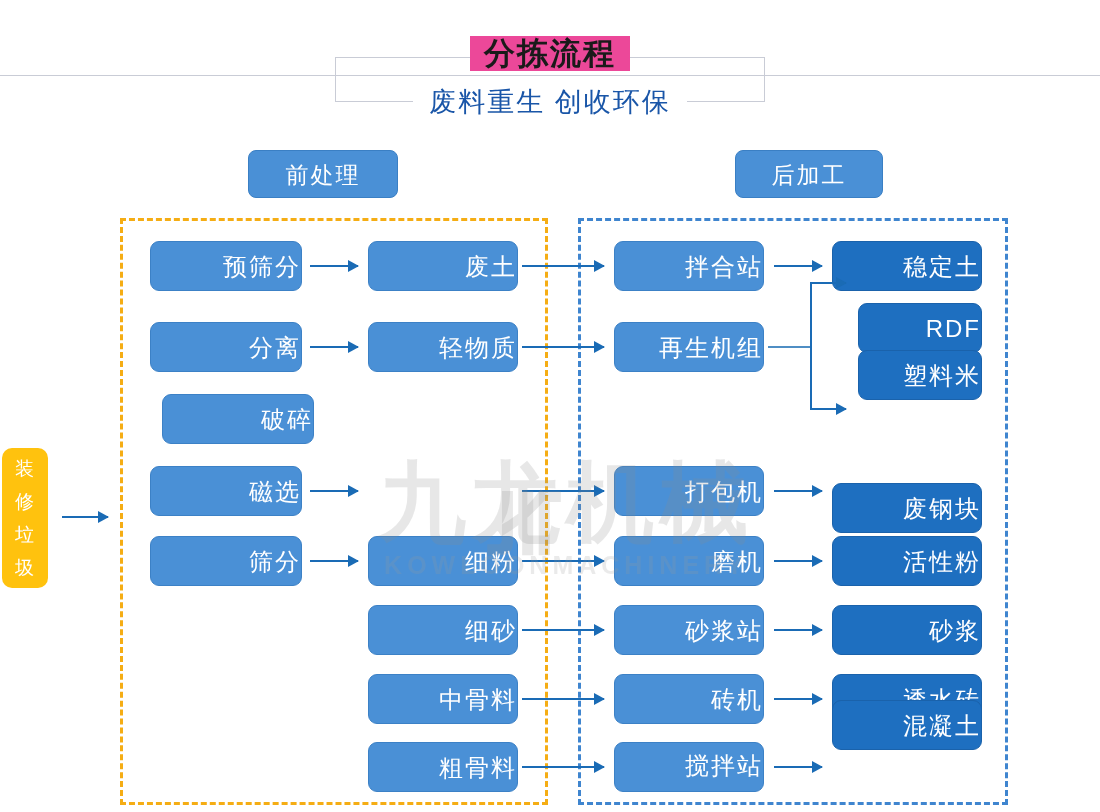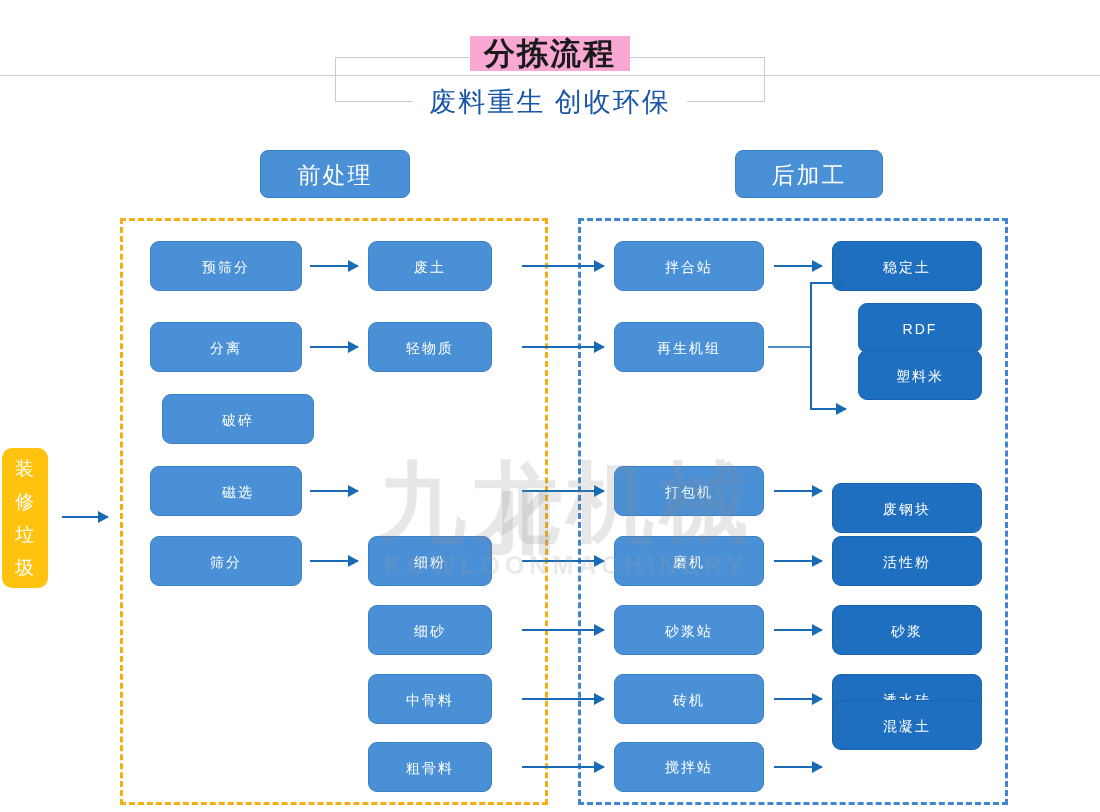--- a/index.html
+++ b/index.html
@@ -43,21 +43,21 @@
     top: 34px;
     width: 1100px;
     text-align: center;
     font-size: 31px;
     font-weight: bold;
     color: #1a1a1a;
     letter-spacing: 2px;
     line-height: 40px;
     background: transparent;
   }
-  .title-main span { background: #f9a8d4; padding: 0 14px; }
+  .title-main span { background: #ec4899; padding: 0 14px; }
   .title-sub {
     position: absolute;
     left: 0;
     top: 84px;
     width: 1100px;
     text-align: center;
     font-size: 27px;
     color: #1a56a8;
     letter-spacing: 2px;
     line-height: 36px;
@@ -71,21 +71,21 @@
     line-height: 48px;
     text-align: center;
     border-radius: 8px;
     color: #ffffff;
     font-size: 23px;
     letter-spacing: 2px;
     background: #4a90d6;
     border: 1px solid #3a7fc4;
     box-sizing: border-box;
   }
-  #head-pre  { left: 260px; top: 150px; width: 150px; }
+  #head-pre  { left: 248px; top: 150px; width: 150px; }
   #head-post { left: 735px; top: 150px; width: 148px; }
 
   
   .zone {
     position: absolute;
     box-sizing: border-box;
     background: transparent;
   }
   #zone-pre {
     left: 120px; top: 218px; width: 428px; height: 587px;
@@ -111,42 +111,42 @@
     box-sizing: border-box;
     writing-mode: horizontal-tb;
   }
   #input-box .ch { display: block; }
 
   
   .node {
     position: absolute;
     height: 50px;
     line-height: 50px;
-    text-align: center;
+    text-align: right;
     border-radius: 9px;
     color: #ffffff;
-    font-size: 14px;
+    font-size: 24px;
     letter-spacing: 2px;
     box-sizing: border-box;
     white-space: nowrap;
   }
   .node.col-a, .node.col-b {
     background: #4a90d6;
     border: 1px solid #3c81c6;
   }
   .node.col-c {
     background: #4a90d6;
     border: 1px solid #3c81c6;
   }
   .node.col-d {
     background: #1e6fc0;
     border: 1px solid #1a62ab;
   }
   .col-a { left: 150px; width: 152px; }
-  .col-b { left: 368px; width: 124px; }
+  .col-b { left: 368px; width: 150px; }
   .col-c { left: 614px; width: 150px; }
   .col-d { left: 832px; width: 150px; }
   .col-d.narrow { left: 858px; width: 124px; }
 
   
   .arrow {
     position: absolute;
     height: 2px;
     background: #1a6bb5;
   }

